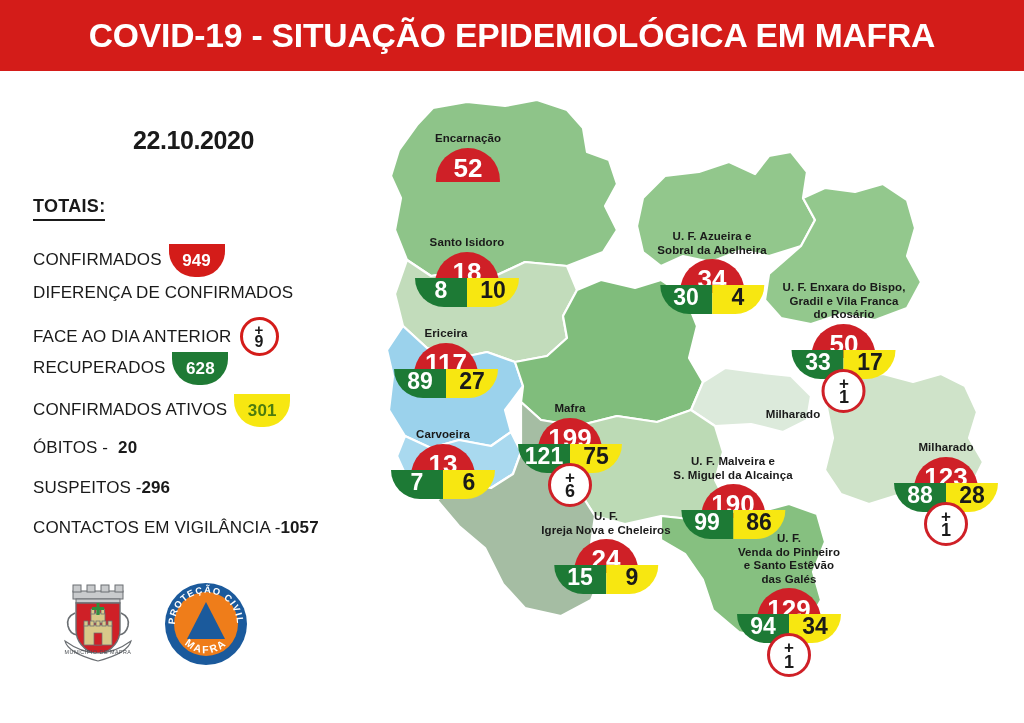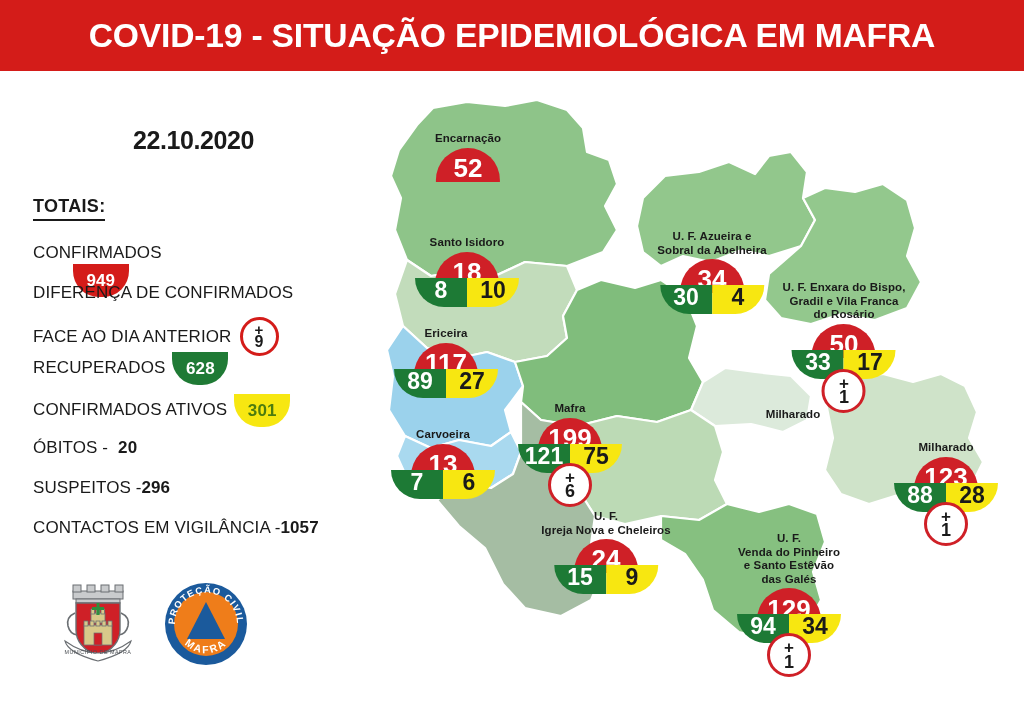--- a/index.html
+++ b/index.html
@@ -143,21 +143,21 @@
 <div id="header-band">
   <div id="header-title">COVID-19 - SITUAÇÃO EPIDEMIOLÓGICA EM MAFRA</div>
 </div>
 
 <div id="left-panel">
 
   <div id="report-date">22.10.2020</div>
 
   <div id="totals-heading">TOTAIS:</div>
 
-  <div class="stat-row" style="top:172px;flex-direction:column;">
+  <div class="stat-row" style="top:172px;">
     <span class="stat-label">CONFIRMADOS</span>
     <span class="pill red">949</span>
   </div>
 
   <div class="stat-row" style="top:212px;display:block;">
     <div>DIFERENÇA DE CONFIRMADOS</div>
     <div style="display:flex;align-items:center;margin-top:14px;">
       <span>FACE AO DIA ANTERIOR</span>
       <span class="plus-circle">
         <span class="pc-sign">+</span>
@@ -367,20 +367,33 @@
         <div class="dome-half green">33</div>
         <div class="dome-half yellow">17</div>
       </div>
       <div class="badge-plus">
         <span class="bp-sign">+</span>
         <span class="bp-num">1</span>
       </div>
     </div>
   </div>
 
+  <div class="marker" style="left:378px;top:375px;">
+    <div class="marker-label two-line">
+      <div>U. F. Malveira e</div>
+      <div>S. Miguel da Alcainça</div>
+    </div>
+    <div class="badge">
+      <div class="dome-red">190</div>
+      <div class="dome-pair">
+        <div class="dome-half green">99</div>
+        <div class="dome-half yellow">86</div>
+      </div>
+    </div>
+  </div>
 
   <div class="marker" style="left:251px;top:430px;">
     <div class="marker-label two-line">
       <div>U. F.</div>
       <div>Igreja Nova e Cheleiros</div>
     </div>
     <div class="badge">
       <div class="dome-red">24</div>
       <div class="dome-pair">
         <div class="dome-half green">15</div>

